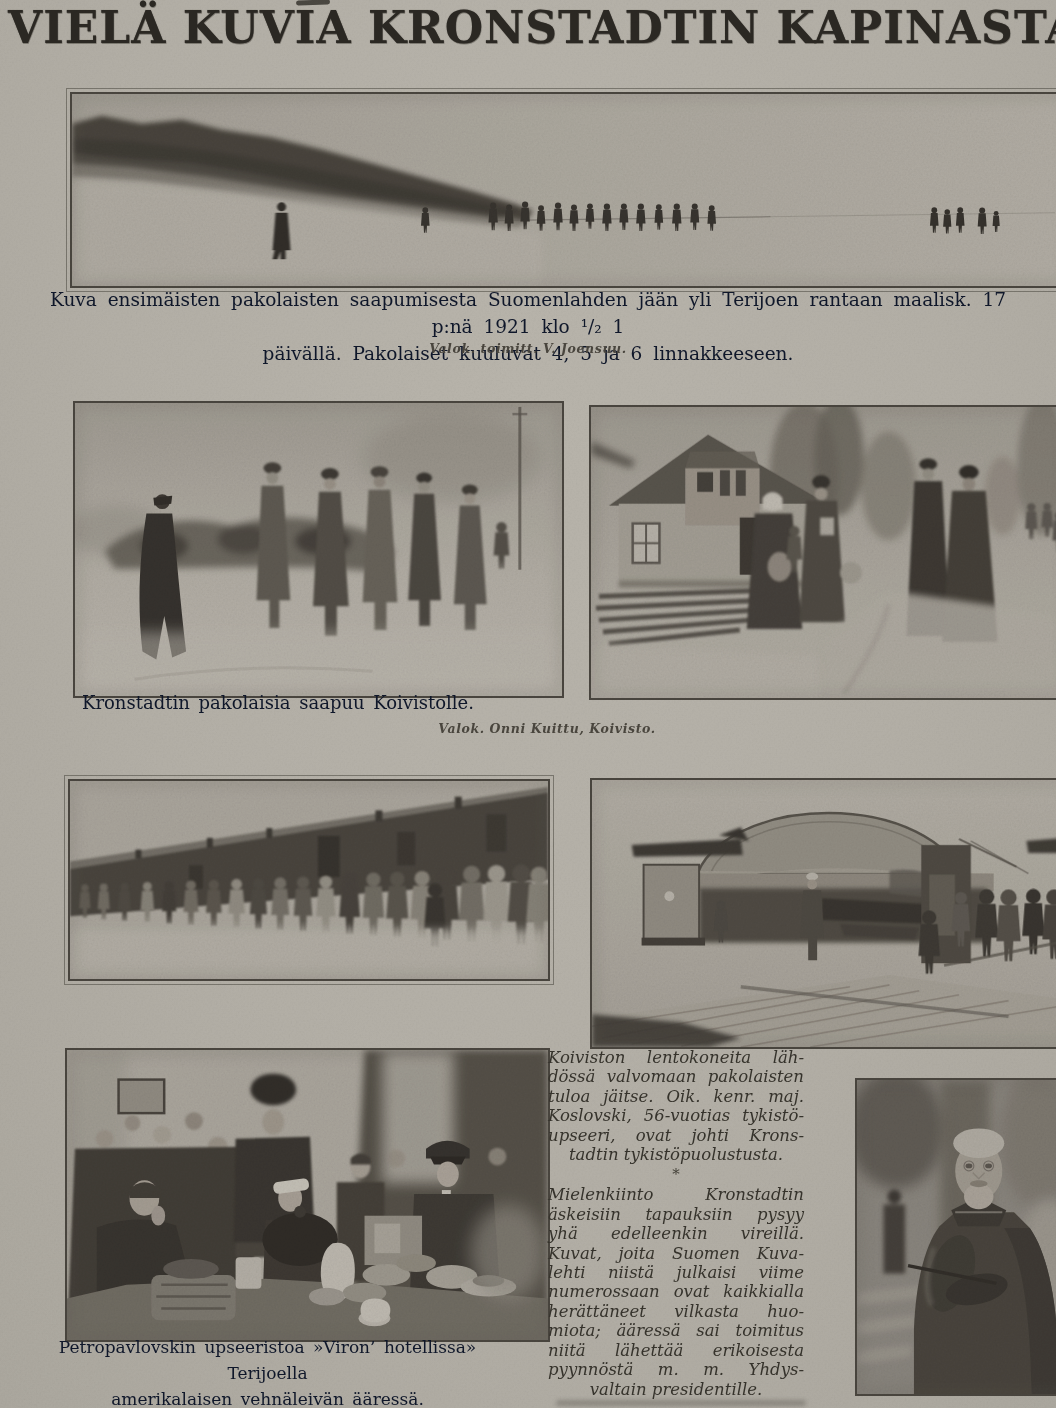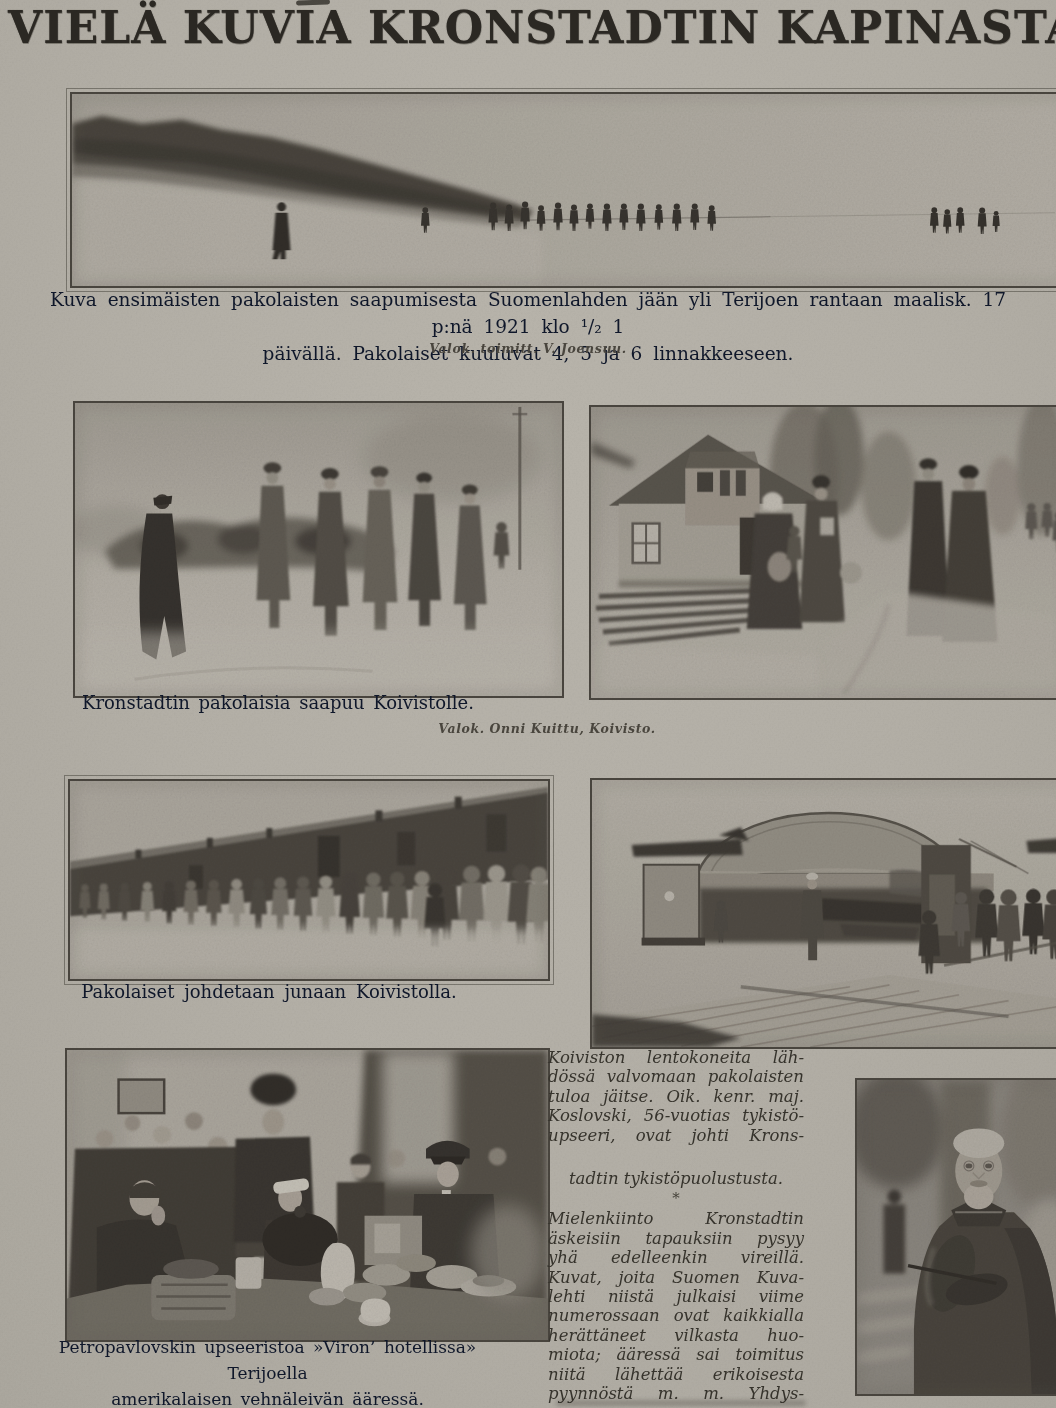--- a/index.html
+++ b/index.html
@@ -23,21 +23,21 @@
   .credit-pano{top:341px;left:0;width:1056px;}
   .cap-r2l{top:692px;left:33px;width:490px;font-size:18px;text-align:center;word-spacing:3px;}
   .cap-r2r{top:692px;left:549px;width:482px;font-size:18px;text-align:center;word-spacing:3px;}
   .credit-r2{top:721px;left:0;width:1056px;padding-left:19px;}
   .cap-r3l{top:981px;left:28px;width:482px;font-size:18px;text-align:center;word-spacing:4px;}
   .cap-r4l{top:1334px;left:20px;width:495px;font-size:17px;line-height:26px;text-align:center;word-spacing:3px;}
   
   .col{position:absolute;top:1048px;left:548px;width:256px;font-style:italic;
        font-size:16.5px;line-height:19.4px;color:#36332c;}
   .tline{text-align:justify;text-align-last:justify;}
-  .tline.tlast{text-align:justify;text-align-last:center;margin-top:24px;}
+  .tline.tlast{text-align:justify;text-align-last:center;}
   .star{text-align:center;font-size:15px;line-height:21px;color:#45423a;}
   .col .para2{margin-top:0px;}
   
   .photo{position:absolute;border:2px solid rgba(56,53,46,.85);box-sizing:border-box;background:#a7a39a;}
   .photo svg{display:block;width:100%;height:100%;}
   .photo.double{outline:1px solid rgba(62,59,52,.5);outline-offset:3px;}
   .p-pano{left:30px;top:76px;width:1002px;height:196px;}
   .p-r2l{left:33px;top:385px;width:491px;height:297px;}
   .p-r2r{left:549px;top:389px;width:482px;height:295px;}
   .p-r3l{left:28px;top:763px;width:482px;height:202px;}
@@ -306,21 +306,20 @@
         <use href="#fig" transform="translate(473,152) scale(3.6)" fill="#837f74"></use>
         <use href="#fig" transform="translate(368,158) scale(3.0)" fill="#2f2c26"></use>
       </g>
       <rect y="152" width="482" height="50" fill="#b5b1a7" opacity=".8" style="filter:blur(5px)"></rect>
       <rect width="482" height="202" fill="none" stroke="#5e5a52" stroke-width="10" opacity=".2" style="filter:blur(7px)"></rect>
       <rect width="482" height="202" filter="url(#fGrain)" opacity=".13" style="mix-blend-mode:multiply"></rect>
       <rect width="482" height="202" fill="#b0aca2" opacity=".08"></rect>
     </svg>
   </figure>
 
-  <div class="cap cap-r3l">Pakolaiset johdetaan junaan Koivistolla.</div>
 
   <figure class="photo p-r3r">
     <svg viewBox="0 0 485 271" preserveAspectRatio="none">
       <defs>
         <linearGradient id="r3rBg" x1="0" y1="0" x2="0" y2="1">
           <stop offset="0" stop-color="#b1ada3"></stop>
             <stop offset="1" stop-color="#a39f95"></stop>
         </linearGradient>
       </defs>
       <rect width="485" height="271" fill="url(#r3rBg)"></rect>

